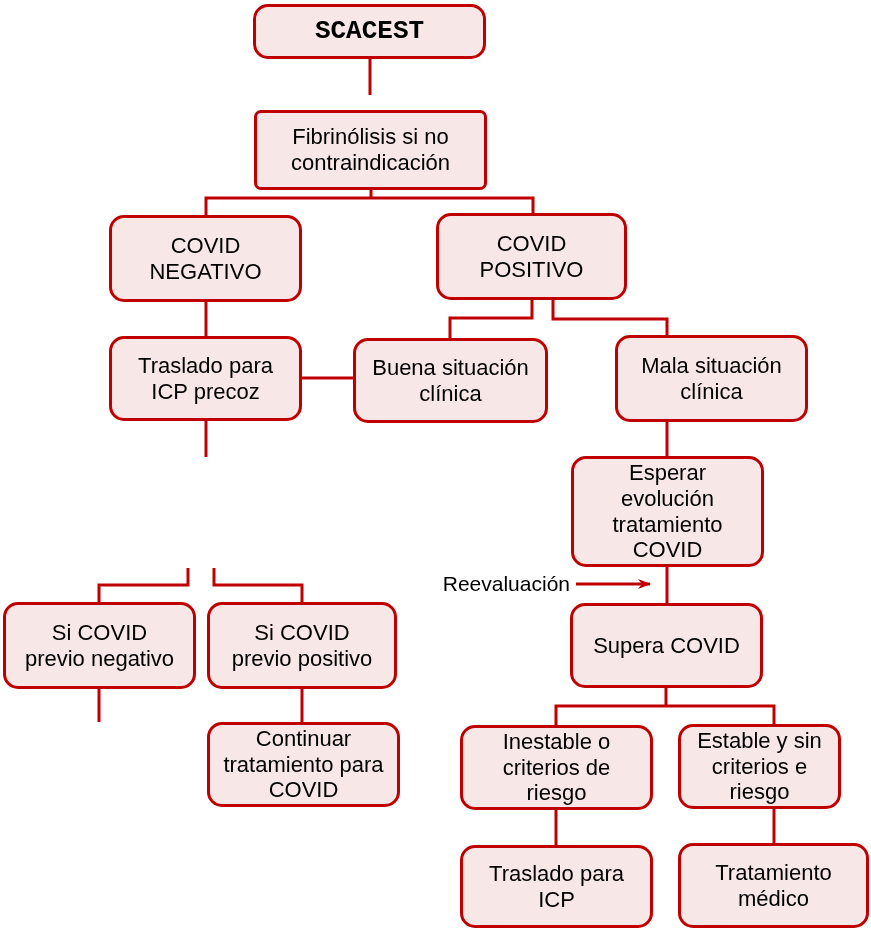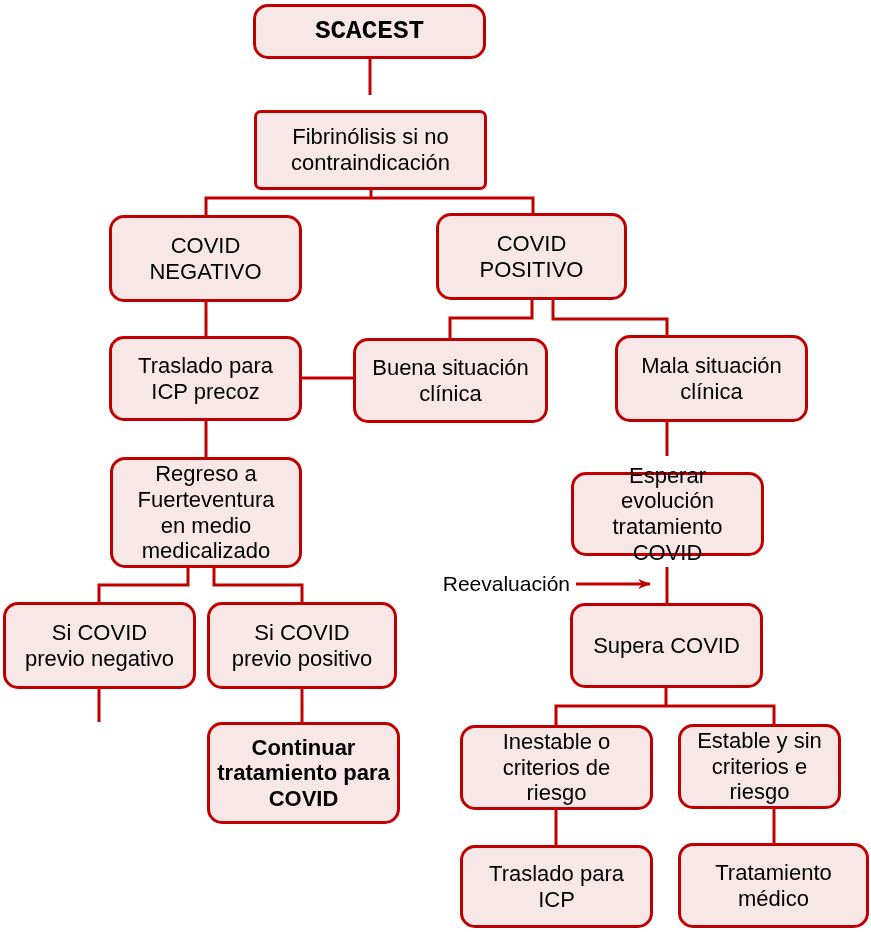--- a/index.html
+++ b/index.html
@@ -110,28 +110,22 @@
   <div class="node" style="left:353px; top:338px; width:195px; height:85px;">
     <span class="node-label">Buena situación
 clínica</span>
   </div>
 
   <div class="node" style="left:571px; top:335px; width:193px; height:87px;margin-left:44px;">
     <span class="node-label">Mala situación
 clínica</span>
   </div>
 
-  <div class="node" style="left:110px; top:457px; width:192px; height:111px;">
-    <span class="node-label">Regreso a
-Fuerteventura
-en medio
-medicalizado</span>
-  </div>
 
-  <div class="node" style="left:571px; top:472px; width:193px; height:84px;">
+  <div class="node" style="left:571px; top:456px; width:193px; height:111px;">
     <span class="node-label">Esperar
 evolución
 tratamiento
 COVID</span>
   </div>
 
   <div class="float-label" style="left:400px; top:572px; width:170px;">Reevaluación</div>
 
   <div class="node" style="left:3px; top:602px; width:193px; height:87px;">
     <span class="node-label">Si COVID
@@ -141,21 +135,21 @@
   <div class="node" style="left:207px; top:602px; width:190px; height:87px;">
     <span class="node-label">Si COVID
 previo positivo</span>
   </div>
 
   <div class="node" style="left:570px; top:603px; width:193px; height:85px;text-align:right;">
     <span class="node-label">Supera COVID</span>
   </div>
 
 
-  <div class="node" style="left:207px; top:722px; width:193px; height:102px;font-weight:bold;">
+  <div class="node" style="left:207px; top:722px; width:193px; height:85px;">
     <span class="node-label">Continuar
 tratamiento para
 COVID</span>
   </div>
 
   <div class="node" style="left:460px; top:725px; width:193px; height:85px;">
     <span class="node-label">Inestable o
 criterios de
 riesgo</span>
   </div>

